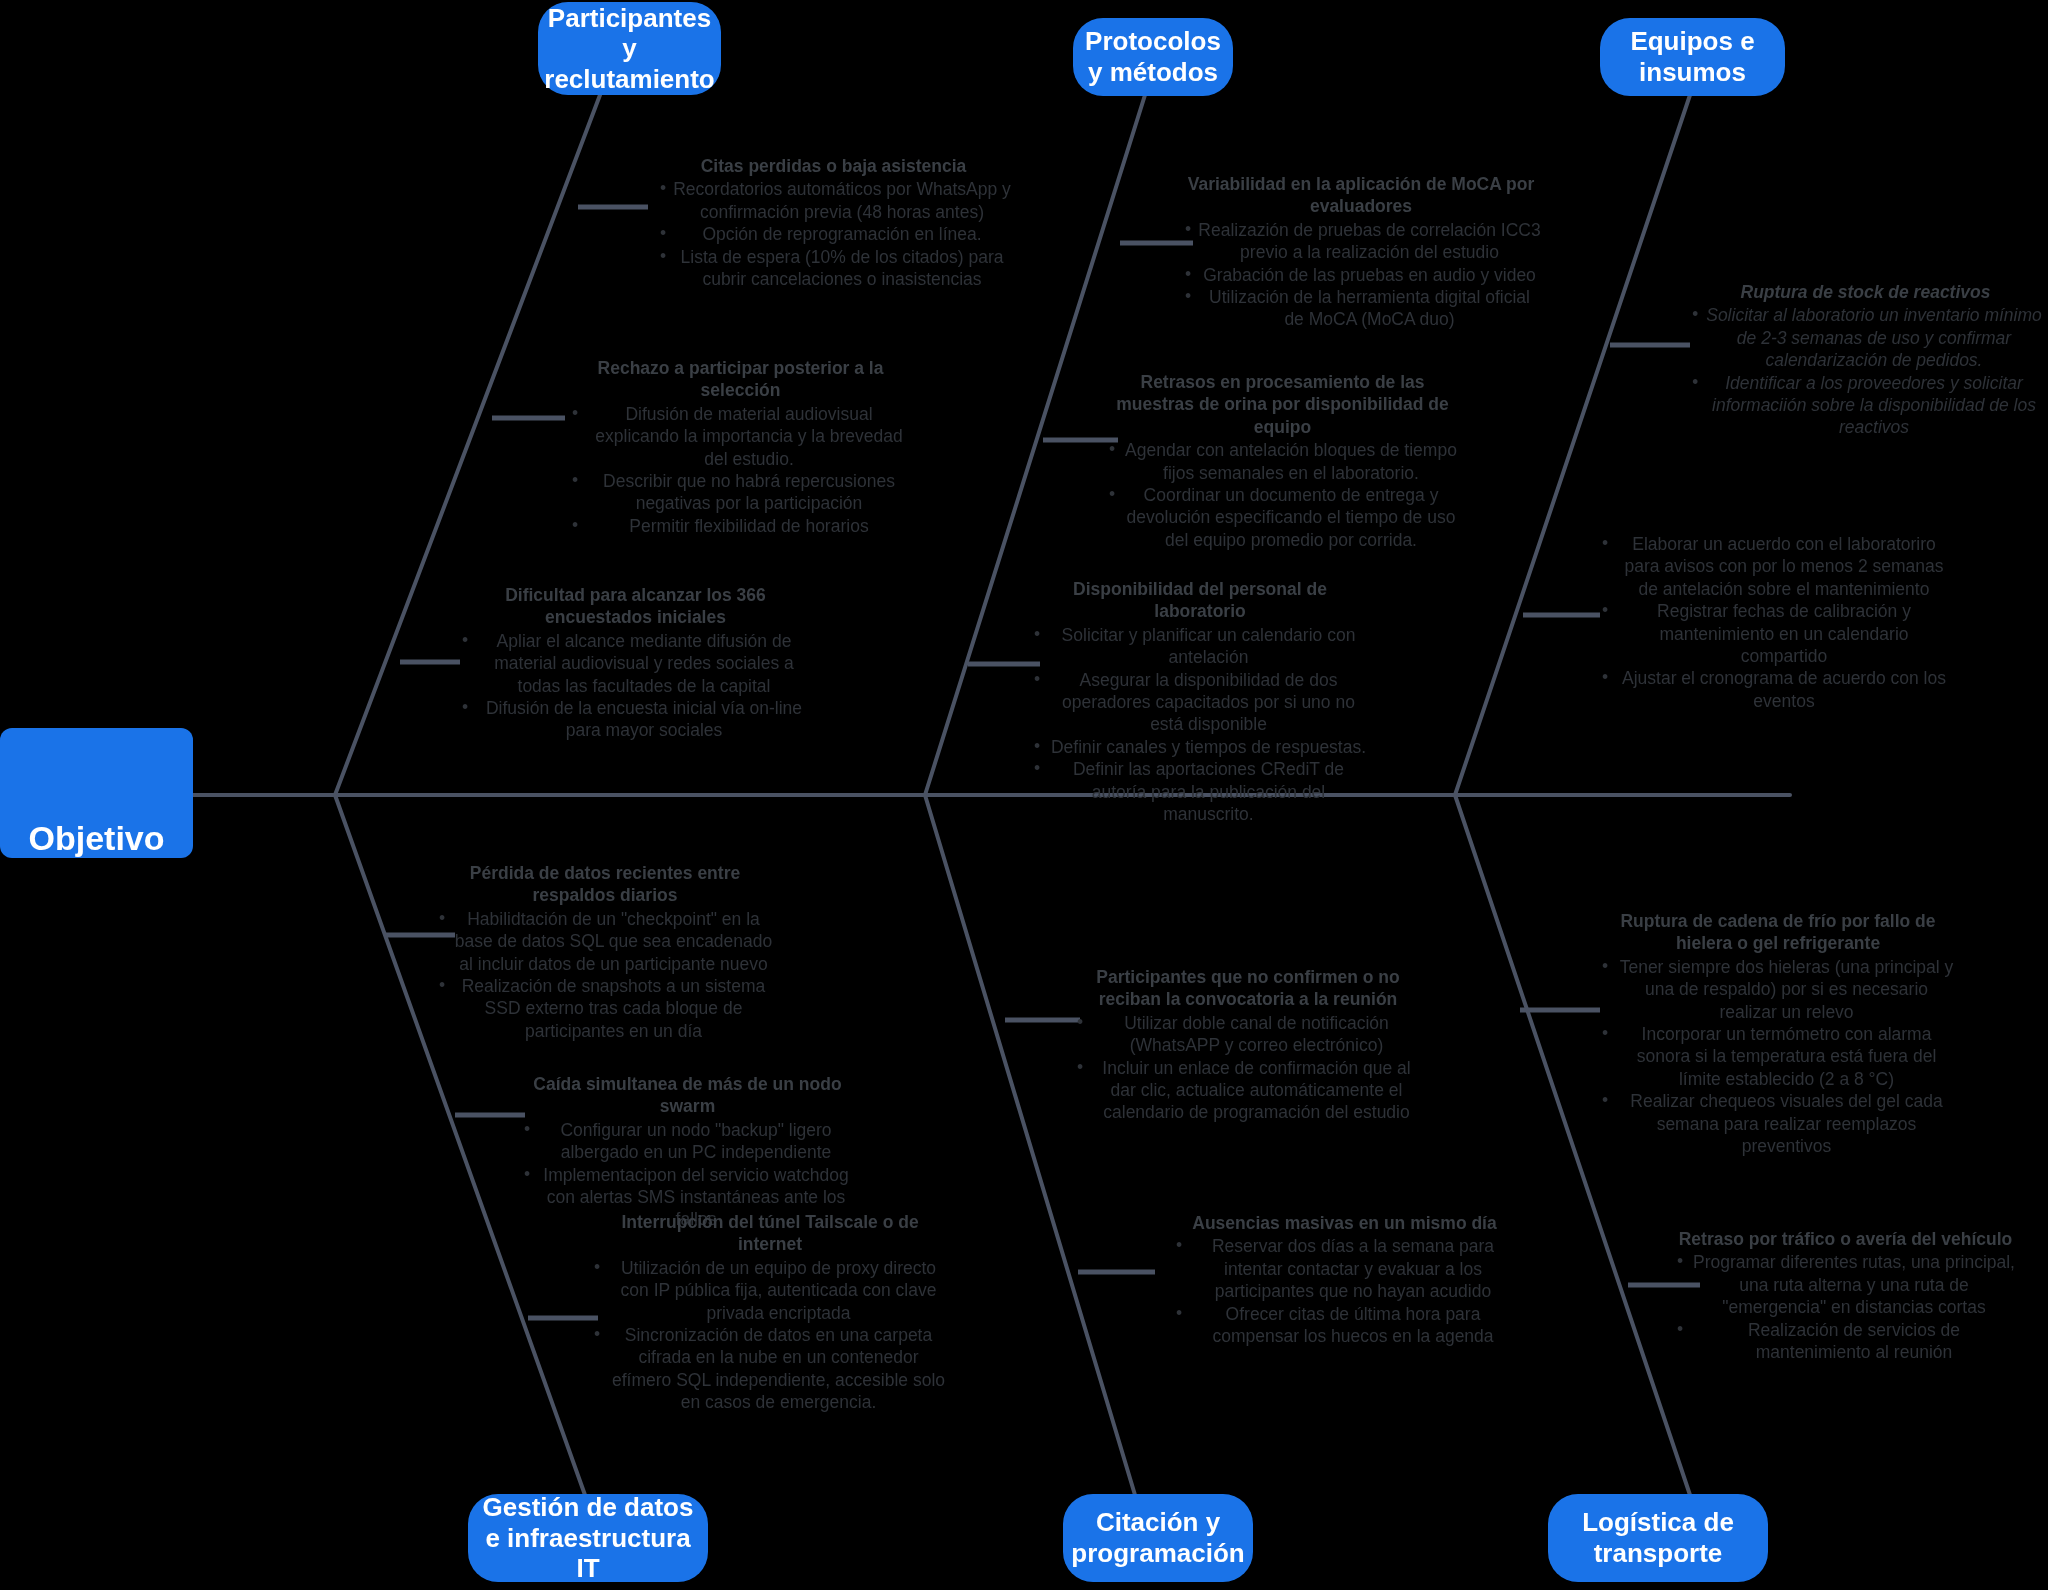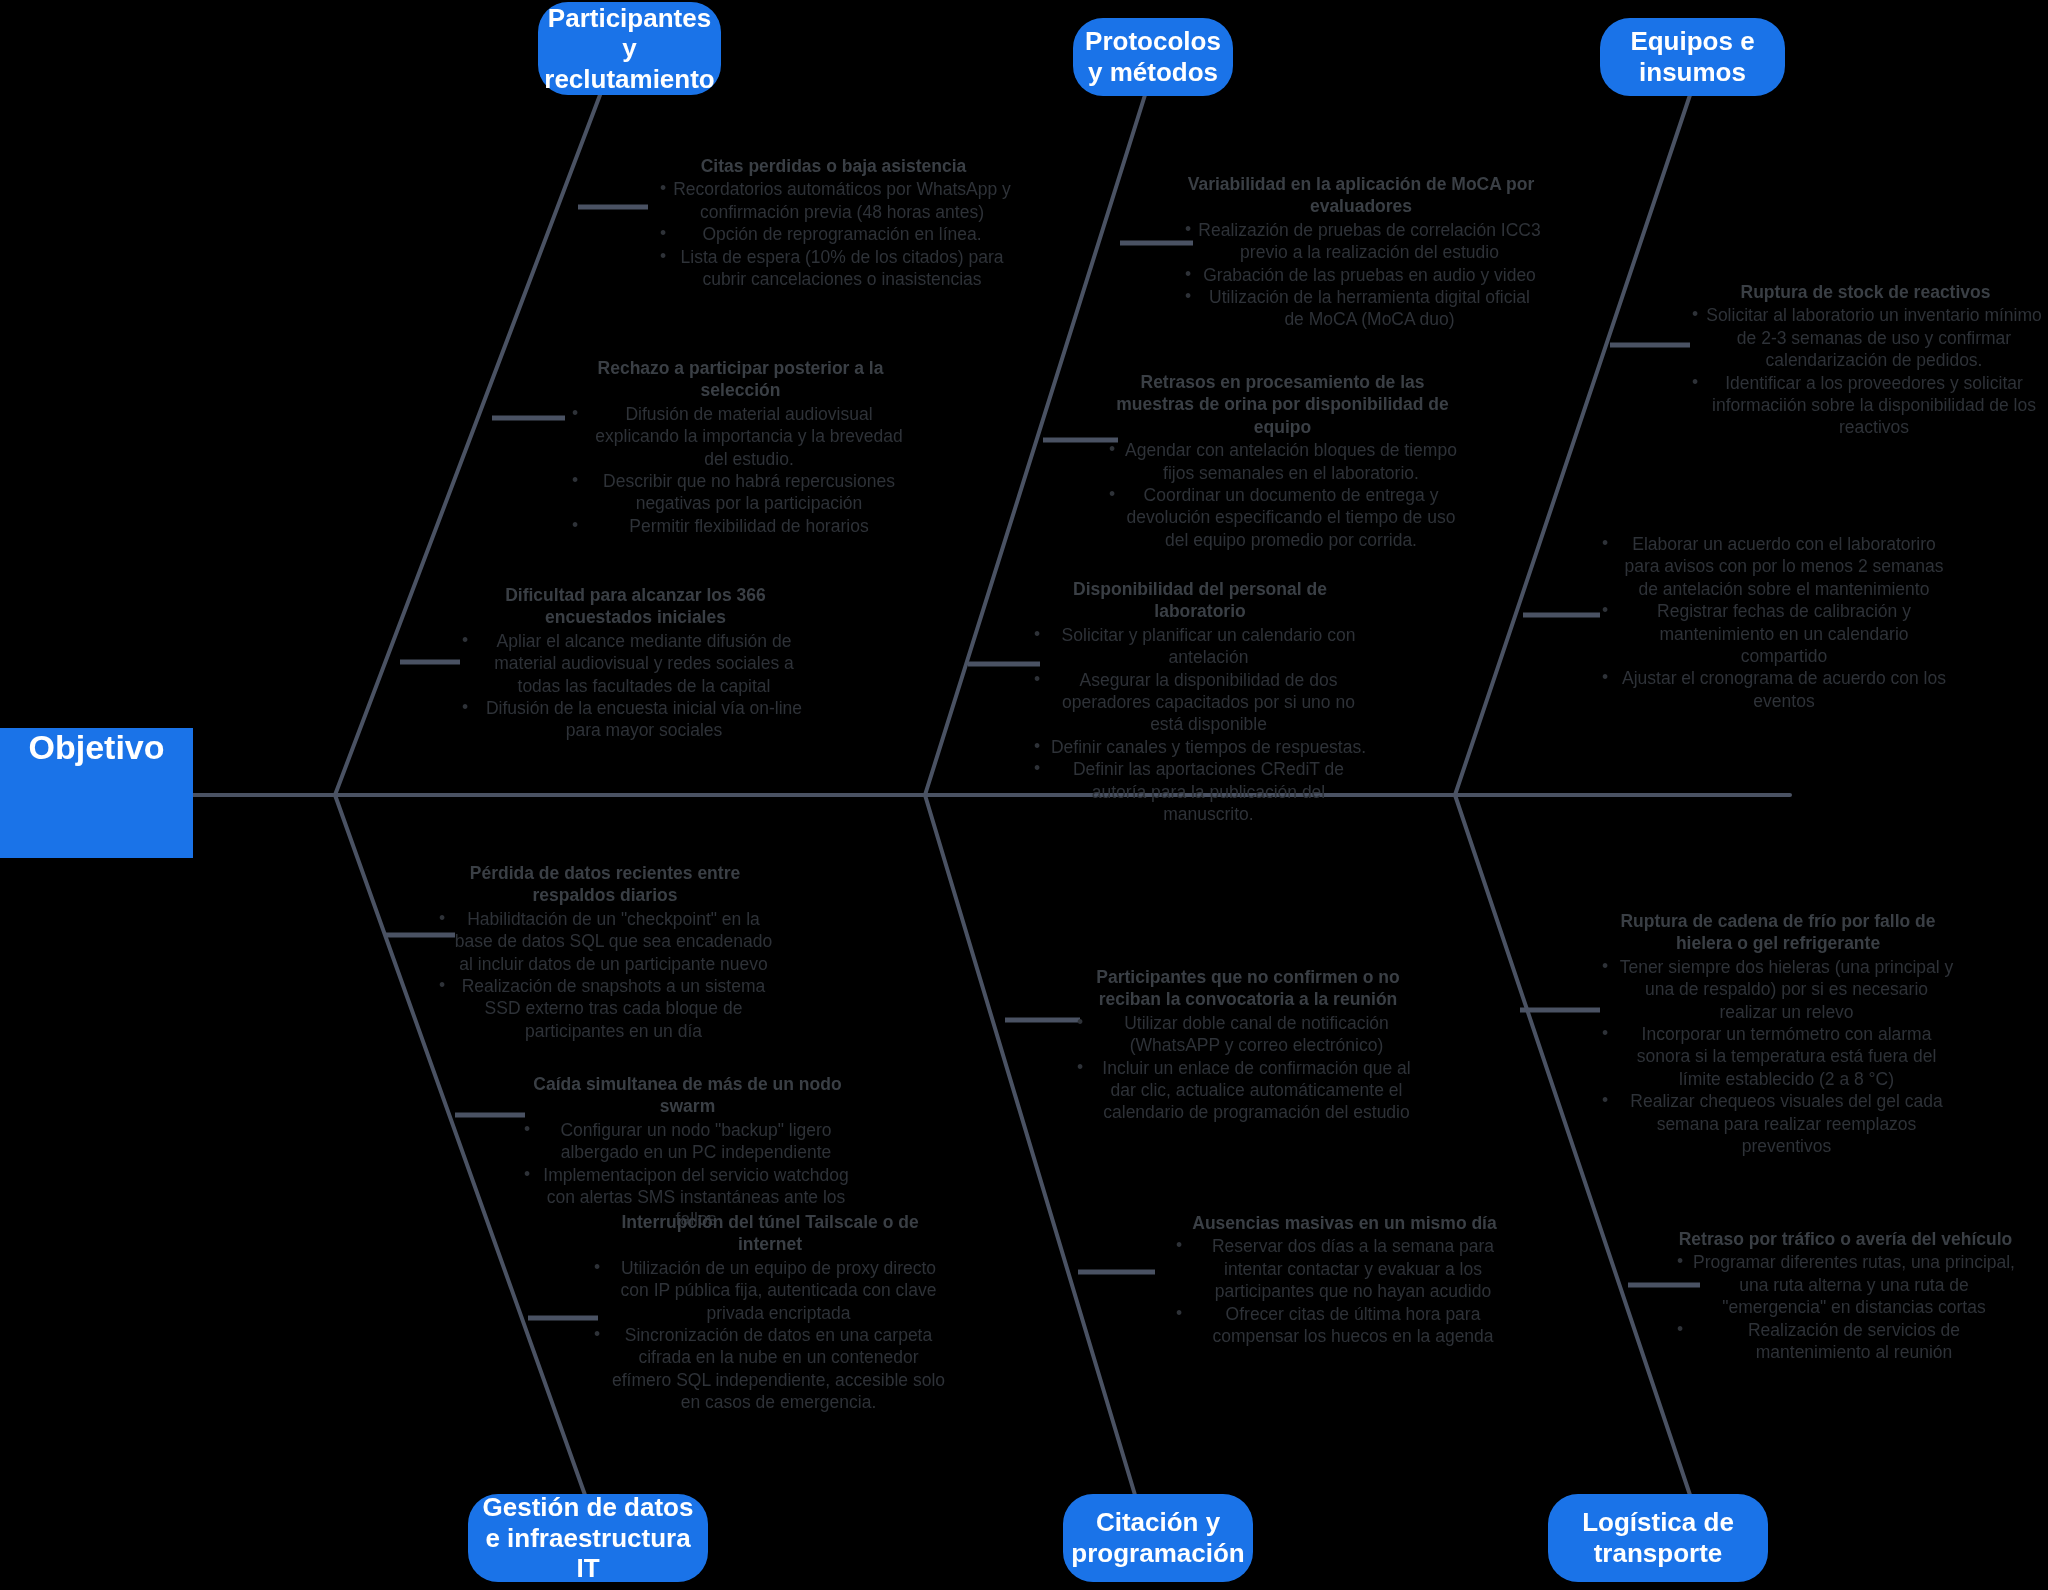--- a/index.html
+++ b/index.html
@@ -5,22 +5,22 @@
   html,body{margin:0;padding:0;background:#000;}
   body{width:2048px;height:1590px;position:relative;overflow:hidden;
        font-family:"Liberation Sans","DejaVu Sans",sans-serif;}
   #canvas{position:absolute;inset:0;width:2048px;height:1590px;}
   svg.skeleton{position:absolute;left:0;top:0;width:2048px;height:1590px;}
 
   .cat{position:absolute;background:#1a73e8;color:#fff;border-radius:30px;
        display:flex;align-items:center;justify-content:center;text-align:center;
        font-weight:bold;font-size:26px;line-height:1.18;padding:10px 14px;
        box-sizing:border-box;}
-  .objective{position:absolute;background:#1a73e8;color:#fff;border-radius:0;
-       display:flex;align-items:flex-start;justify-content:center;
+  .objective{position:absolute;background:#1a73e8;color:#fff;border-radius:12px;
+       display:flex;align-items:flex-end;justify-content:center;
        font-weight:bold;font-size:34px;}
 
   .blk{position:absolute;color:#2e3238;font-size:17.5px;line-height:1.28;text-align:center;}
   .blk .hd{font-weight:bold;color:#3a3f45;margin-bottom:1px;}
   .blk ul{list-style:none;margin:0;padding:0;}
   .blk li{position:relative;padding-left:15px;margin:0 0 0 2px;}
   .blk li:before{content:"•";position:absolute;left:2px;top:-1px;color:#2e3238;}
 </style>
 </head>
 <body>
@@ -134,21 +134,21 @@
   </div>
 
   <div class="blk" style="left:1105px;top:371px;width:355px;">
     <div class="hd">Retrasos en procesamiento de las muestras de orina por disponibilidad de equipo</div>
     <ul>
       <li>Agendar con antelación bloques de tiempo fijos semanales en el laboratorio.</li>
       <li>Coordinar un documento de entrega y devolución especificando el tiempo de uso del equipo promedio por corrida.</li>
     </ul>
   </div>
 
-  <div class="blk" style="left:1688px;top:281px;width:355px;">
+  <div class="blk" style="left:1688px;top:281px;width:355px;font-style:italic;">
     <div class="hd">Ruptura de stock de reactivos</div>
     <ul>
       <li>Solicitar al laboratorio un inventario mínimo de 2-3 semanas de uso y confirmar calendarización de pedidos.</li>
       <li>Identificar a los proveedores y solicitar informaciión sobre la disponibilidad de los reactivos</li>
     </ul>
   </div>
 
   <div class="blk" style="left:1598px;top:533px;width:355px;">
     <ul>
       <li>Elaborar un acuerdo con el laboratoriro para avisos con por lo menos 2 semanas de antelación sobre el mantenimiento</li>

